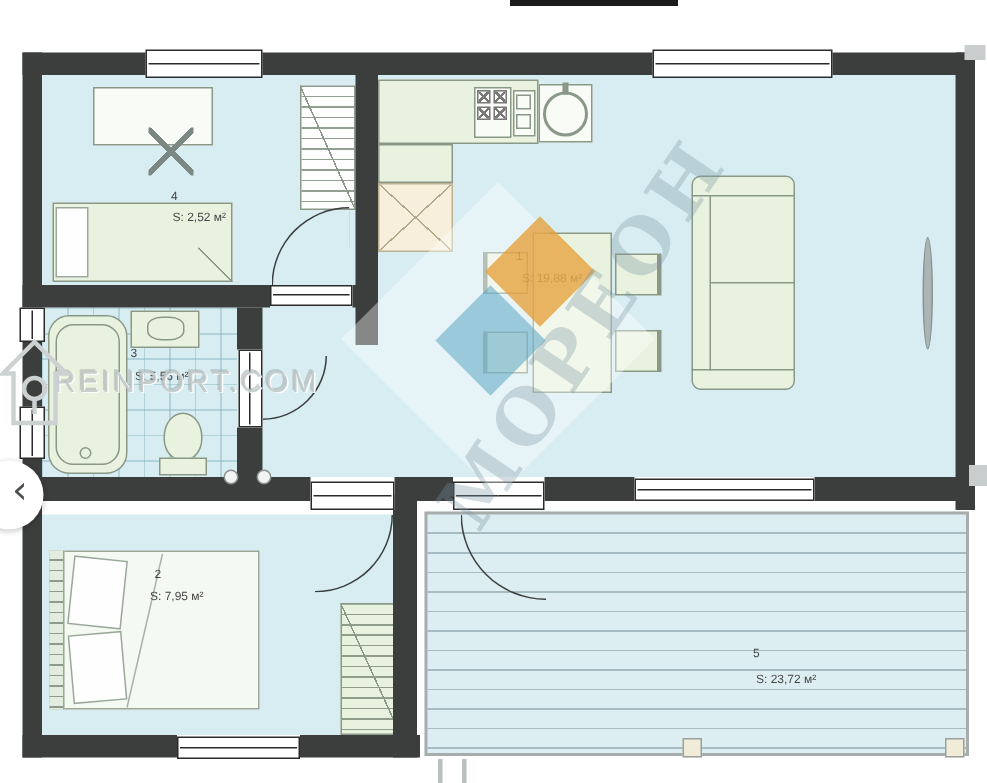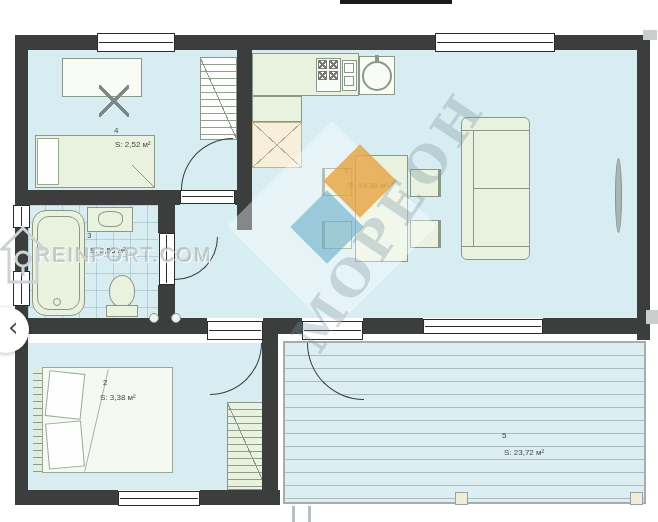--- a/index.html
+++ b/index.html
@@ -157,21 +157,21 @@
   <div class="win h" style="left:207px;top:321px;width:56px;height:19px"></div>
   <div class="arc br" style="left:210px;top:343px;width:52px;height:52px"></div>
   <div class="win h" style="left:302px;top:321px;width:61px;height:19px"></div>
   <div class="arc bl" style="left:307px;top:343px;width:57px;height:57px"></div>
   <div class="riser" style="left:149px;top:313px"></div>
   <div class="riser" style="left:171px;top:313px"></div>
 
   <span class="label" style="left:344px;top:166px">1</span>
   <span class="label" style="left:348px;top:181px">S: 19,88 м²</span>
   <span class="label" style="left:103px;top:378px">2</span>
-  <span class="label" style="left:100px;top:393px">S: 3,38 м²</span>
+  <span class="label" style="left:100px;top:393px">S: 7,95 м²</span>
   <span class="label" style="left:87px;top:231px">3</span>
   <span class="label" style="left:90px;top:246px">S: 5,56 м²</span>
   <span class="label" style="left:114px;top:126px">4</span>
   <span class="label" style="left:115px;top:140px">S: 2,52 м²</span>
   <span class="label" style="left:502px;top:431px">5</span>
   <span class="label" style="left:504px;top:448px">S: 23,72 м²</span>
 
   <div class="diamond" style="left:258px;top:152px;width:148px;height:148px;background:rgba(255,255,255,.38)"></div>
   <div class="diamond" style="left:334px;top:155px;width:52px;height:52px;background:rgba(230,158,52,.75)"></div>
   <div class="diamond" style="left:301px;top:201px;width:52px;height:52px;background:rgba(90,165,195,.55)"></div>

